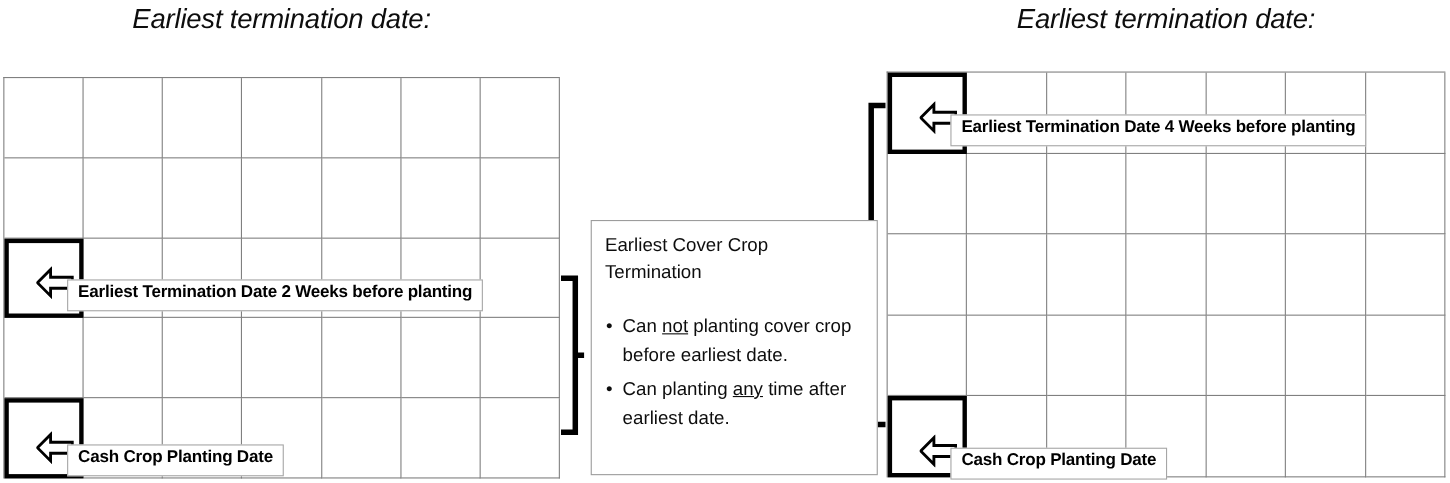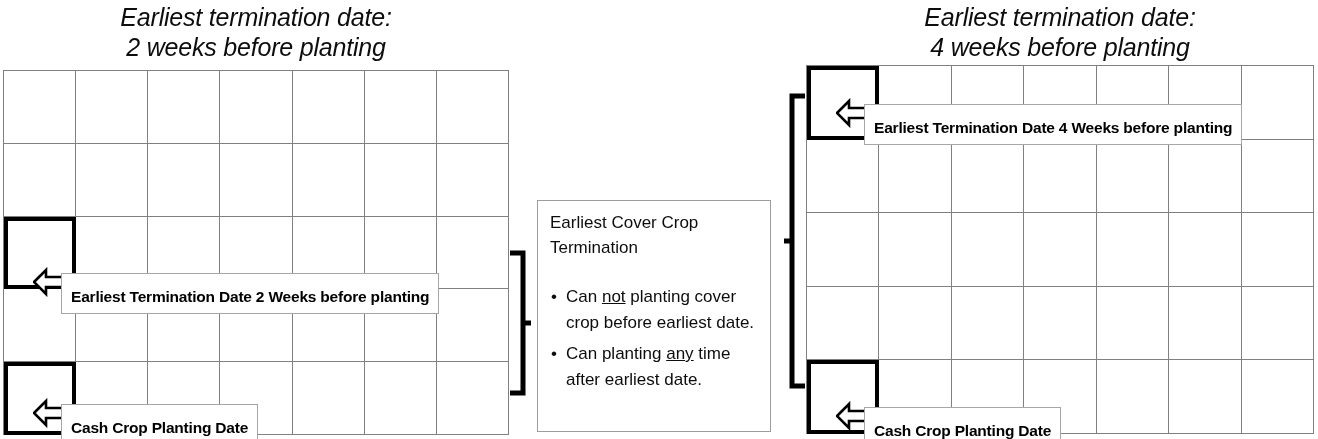--- a/index.html
+++ b/index.html
@@ -79,47 +79,47 @@
     flex: 0 0 auto;
     display: block;
   }
   .callout-label {
     box-sizing: border-box;
     background: #ffffff;
     border: 1px solid #a6a6a6;
     font-size: 15.5px;
     font-weight: bold;
     line-height: 1;
-    padding: 15px 9px 8px 9px;
+    padding: 3px 9px 8px 9px;
     white-space: nowrap;
     color: #000000;
     margin-left: -6px;
     letter-spacing: -0.2px;
     margin-top: 22px;
   }
 
-  #callout-left-termination { left: 33px;  top: 251px; }
+  #callout-left-termination { left: 33px;  top: 232px; }
   #callout-left-planting    { left: 33px;  top: 382px; }
   #callout-right-termination{ left: 836px; top: 82px;  }
   #callout-right-planting   { left: 836px; top: 385px; }
 
   
   .bracket {
     position: absolute;
     z-index: 4;
   }
   #bracket-left  { left: 508px; top: 249px; width: 24px; height: 148px; }
   #bracket-right { left: 783px; top: 92px;  width: 24px; height: 298px; }
 
   
   #info-box {
     position: absolute;
     left: 537px;
     top: 200px;
-    width: 234px;
+    width: 261px;
     height: 232px;
     box-sizing: border-box;
     background: #ffffff;
     border: 1px solid #9c9c9c;
     padding: 9px 10px 6px 12px;
     z-index: 5;
   }
   #info-heading {
     font-size: 17px;
     line-height: 25px;
@@ -147,21 +147,20 @@
     font-size: 17px;
     line-height: 26px;
   }
   .bullet-item u { }
 </style>
 </head>
 <body>
 
 <div class="panel-title" id="title-left">
   <span class="tline">Earliest termination date:</span>
-  <span class="tline">2 weeks before planting</span>
 </div>
 
 <div class="grid" id="grid-left">
 
   <div class="cell"></div>
   <div class="cell"></div>
   <div class="cell"></div>
   <div class="cell"></div>
   <div class="cell"></div>
   <div class="cell"></div>
@@ -229,21 +228,20 @@
     </li>
   </ul>
 </div>
 
 <svg class="bracket" id="bracket-right" viewBox="0 0 24 298" preserveAspectRatio="none">
   <path d="M22,4 L9,4 L9,149 L1,149 L9,149 L9,294 L22,294" fill="none" stroke="#000000" stroke-width="5" stroke-linecap="butt" stroke-linejoin="miter"></path>
 </svg>
 
 <div class="panel-title" id="title-right">
   <span class="tline">Earliest termination date:</span>
-  <span class="tline">4 weeks before planting</span>
 </div>
 
 <div class="grid" id="grid-right">
 
   <div class="cell bold"></div>
   <div class="cell"></div>
   <div class="cell"></div>
   <div class="cell"></div>
   <div class="cell"></div>
   <div class="cell"></div>

